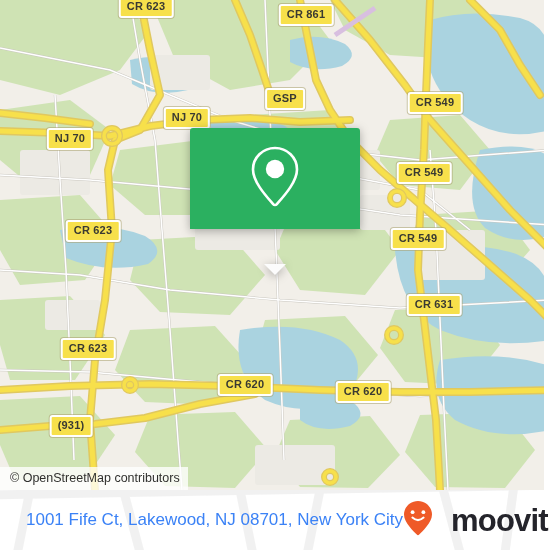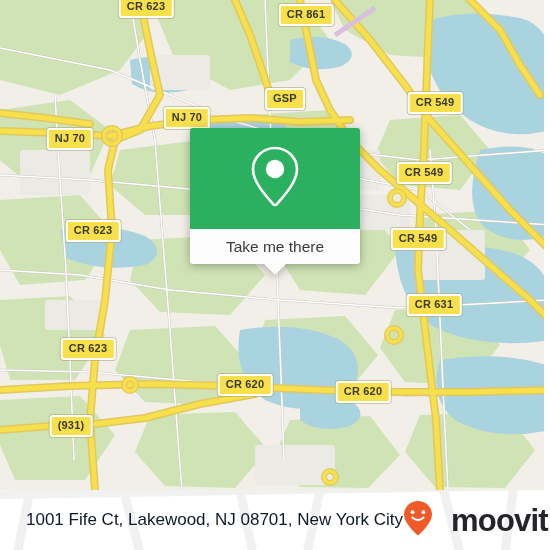--- a/index.html
+++ b/index.html
@@ -71,21 +71,21 @@
     position:absolute;left:0;top:490px;width:550px;height:60px;
     background:#ffffff;overflow:hidden;
   }
   .footer-watermark{position:absolute;left:0;top:-40px;opacity:.055;}
   .footer-inner{
     position:relative;z-index:2;
     width:100%;height:100%;
     display:flex;align-items:center;justify-content:space-between;
     padding:0 18px 0 26px;box-sizing:border-box;
   }
-  .footer-address{color:#0f172a;font-size:17px;white-space:nowrap;}
+  .footer-address{color:#3b82f6;font-size:17px;white-space:nowrap;}
   .brand{display:flex;align-items:center;gap:18px;}
   .brand-word{color:#24242b;font-size:31px;font-weight:bold;letter-spacing:-.8px;line-height:1;}
 </style>
 </head>
 <body>
 
 <div id="app">
 
   <div class="map">
 
@@ -215,33 +215,31 @@
       <div class="shield" style="left:424px;top:173px">CR 549</div>
       <div class="shield" style="left:93px;top:231px">CR 623</div>
       <div class="shield" style="left:418px;top:239px">CR 549</div>
       <div class="shield" style="left:434px;top:305px">CR 631</div>
       <div class="shield" style="left:88px;top:349px">CR 623</div>
       <div class="shield" style="left:245px;top:385px">CR 620</div>
       <div class="shield" style="left:363px;top:392px">CR 620</div>
       <div class="shield" style="left:71px;top:426px">(931)</div>
     </div>
 
+    <div class="attribution">© OpenStreetMap contributors</div>
   </div>
 
   <div class="popup">
     <div class="popup-head">
       <span>
         <svg width="52" height="66" viewBox="0 0 52 66" aria-hidden="true">
           <path d="M26 4 C13.8 4 4 13.6 4 25.4 C4 38 17.5 52.5 24.1 60.1 C25.1 61.2 26.9 61.2 27.9 60.1 C34.5 52.5 48 38 48 25.4 C48 13.6 38.2 4 26 4 Z" fill="none" stroke="#ffffff" stroke-width="2.6"></path>
           <circle cx="26" cy="25" r="9.2" fill="#ffffff"></circle>
         </svg>
       </span>
-    </div>
-    <div class="popup-body">
-      <span class="popup-label">Take me there</span>
     </div>
     <div class="popup-tail"></div>
   </div>
 
   <div class="footer">
     <svg class="footer-watermark" width="550" height="140" viewBox="0 0 550 140">
       <g stroke="#1b1b1b" stroke-width="9" fill="none">
         <path d="M40 -10 L10 140"></path>
         <path d="M110 -10 L150 140"></path>
         <path d="M230 -10 L260 140"></path>

